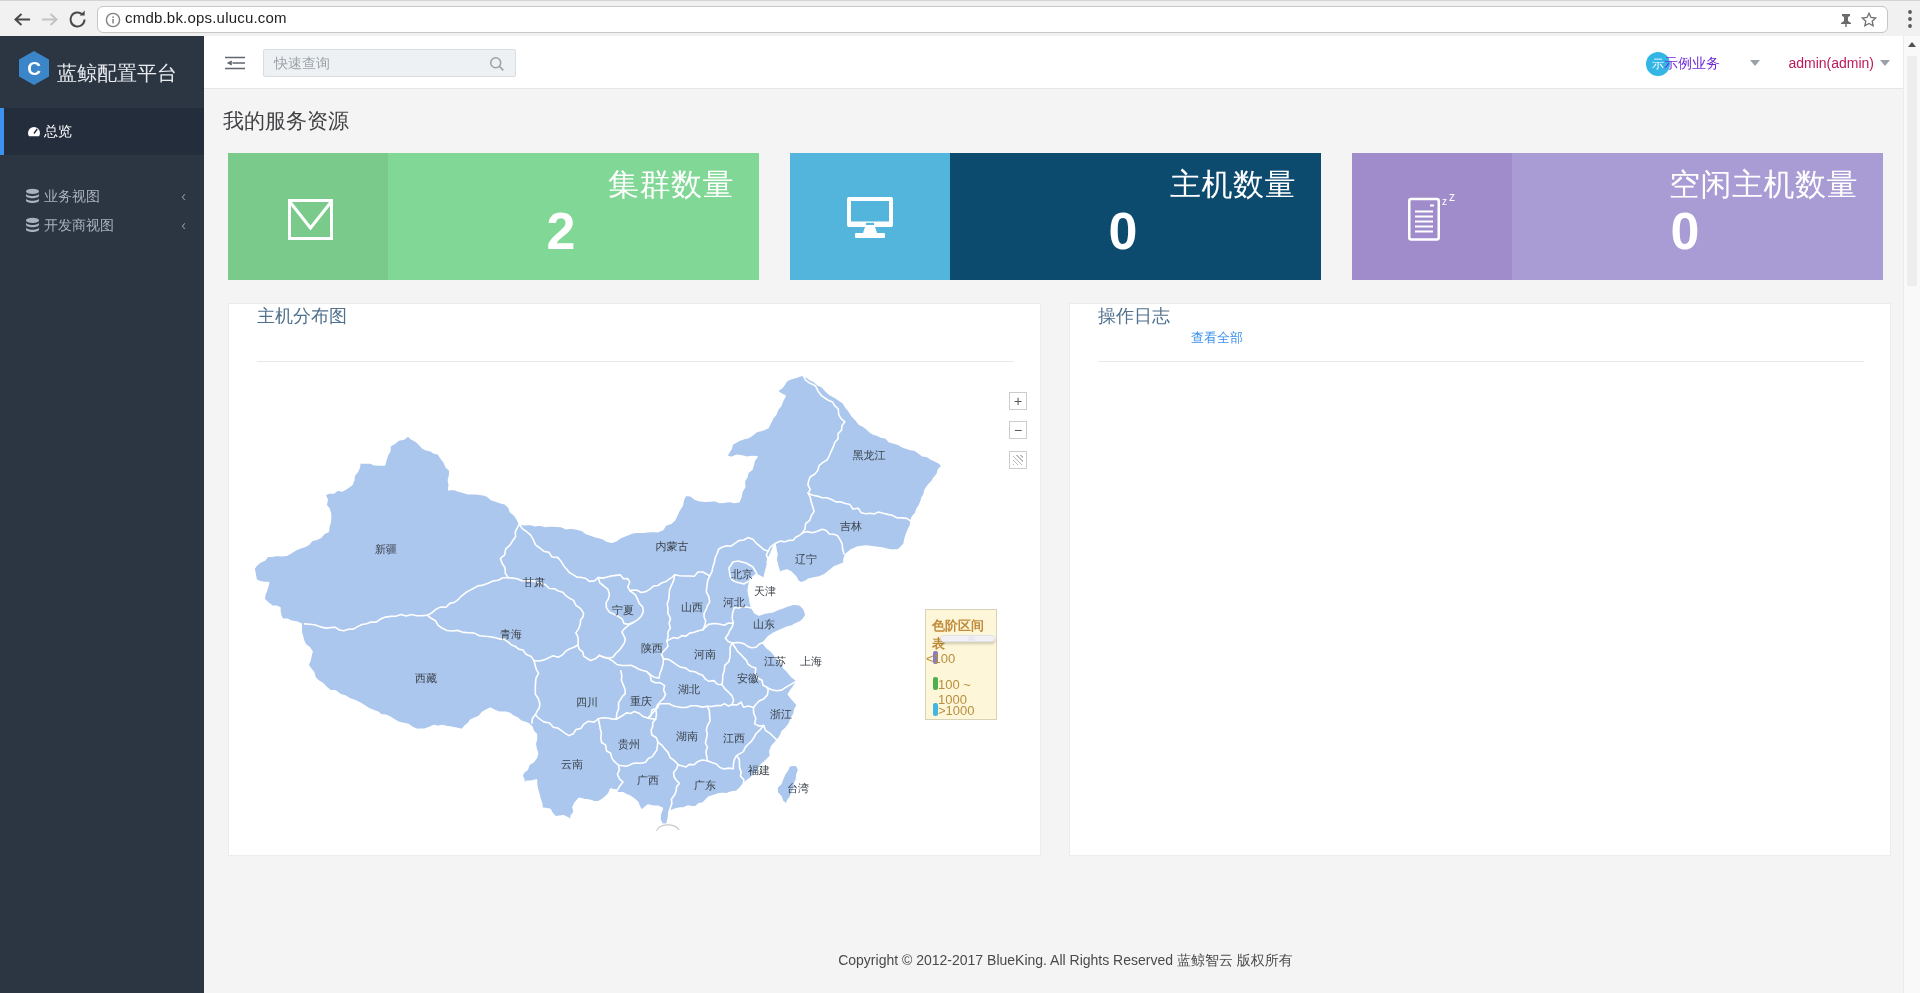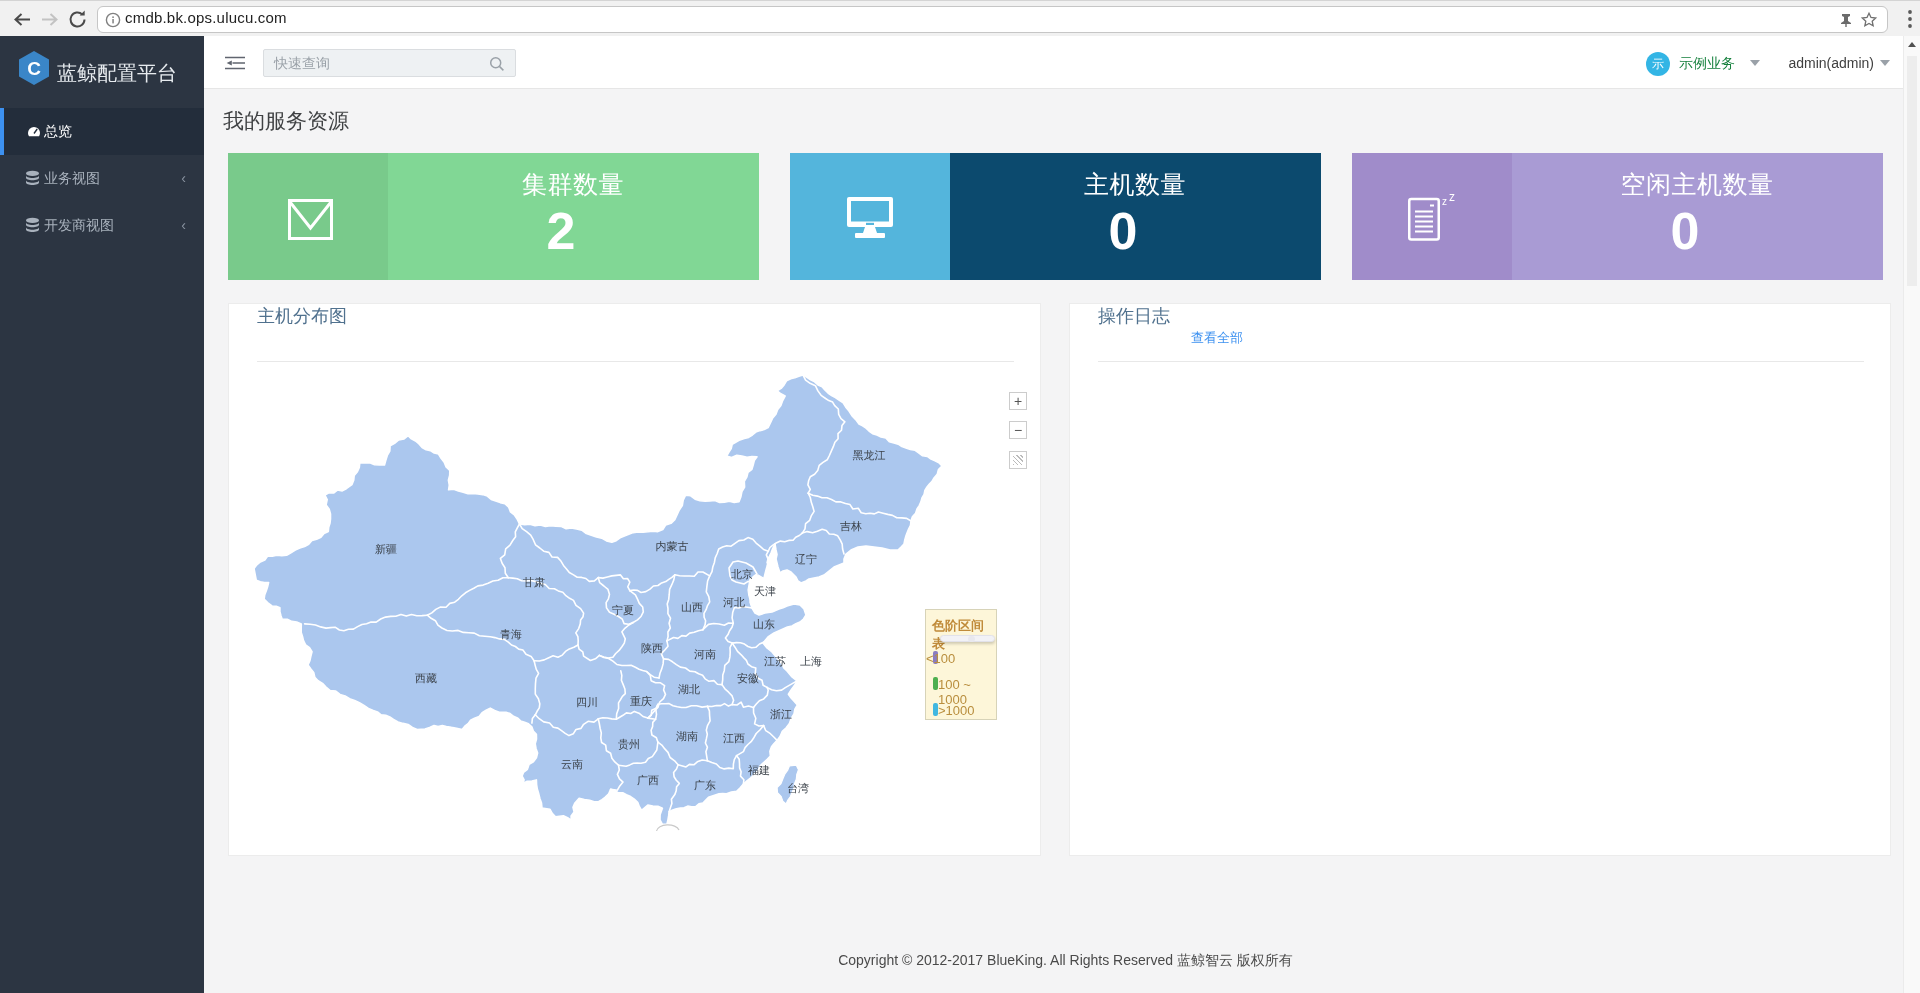--- a/index.html
+++ b/index.html
@@ -23,21 +23,21 @@
 #topbar{position:absolute;left:204px;top:36px;width:1716px;height:53px;background:#fff;border-bottom:1px solid #e6e6e6}
 #searchbox{position:absolute;left:59px;top:13px;width:253px;height:28px;background:#eef1f3;border:1px solid #dadde0;border-radius:2px}
 #searchbox .ph{position:absolute;left:10px;top:5px;font-size:14px;color:#9aa1a8}
 .avatar{position:absolute;width:24px;height:24px;border-radius:50%;background:#33b5e5;color:#fff;font-size:12px;text-align:center;line-height:24px}
 
 #content{position:absolute;left:204px;top:89px;width:1699px;height:904px;background:#f4f4f5}
 #ptitle{position:absolute;left:19px;top:18px;font-size:21px;color:#404244}
 .card{position:absolute;top:64px;width:531px;height:127px}
 .card .iconbox{position:absolute;left:0;top:0;width:160px;height:127px}
 .card .body{position:absolute;left:160px;top:0;width:371px;height:127px;color:#fff}
-.card .t{position:absolute;left:12px;top:19px;width:346px;text-align:center;font-size:25px;line-height:25px;letter-spacing:0.5px}
+.card .t{position:absolute;left:0;top:19px;width:346px;text-align:right;font-size:31px;line-height:25px;letter-spacing:0.5px}
 .card .n{position:absolute;left:0;top:51px;width:346px;text-align:center;font-size:52px;line-height:54px;font-weight:bold}
 .panel{position:absolute;top:214px;height:553px;background:#fff;border:1px solid #ececec}
 .ptit{position:absolute;left:28px;top:0;font-size:18px;color:#50718e}
 .pline{position:absolute;left:28px;top:57px;height:1px;background:#e8e8e8}
 #footer{position:absolute;left:12px;top:863px;width:1699px;text-align:center;font-size:14px;color:#4a4a4a}
 
 #scroll{position:absolute;right:0;top:36px;width:17px;height:957px;background:#f9f9f9;border-left:1px solid #ebebeb}
 
 .zbtn{position:absolute;width:18px;height:18px;background:#fff;border:1px solid #ccc;color:#555;text-align:center;line-height:16px;font-size:14px}
 #legend{position:absolute;left:696px;top:305px;width:72px;height:111px;background:#fdf6d9;border:1px solid #d7d3b8;font-size:13px;color:#b98e3e}
@@ -86,21 +86,21 @@
     </svg>
     <div id="brandtext">蓝鲸配置平台</div>
   </div>
   <div class="mitem active" style="top:72px">
     <svg style="position:absolute;left:22px;top:16px" width="16" height="16" viewBox="0 0 16 16">
         <path d="M8 3a6 6 0 0 0-6 6c0 1.2.35 2.3 1 3.2h10a6 6 0 0 0 1-3.2 6 6 0 0 0-6-6z" fill="#fff"></path>
         <path d="M8 9.5L11.2 5" stroke="#232d3b" stroke-width="1.4"></path>
       </svg>
     <span class="txt">总览</span>
   </div>
-  <div class="mitem" style="top:119px">
+  <div class="mitem" style="top:137px">
     <svg style="position:absolute;left:24px;top:15px" width="17" height="17" viewBox="0 0 17 17">
         <ellipse cx="8.5" cy="3.4" rx="6.5" ry="2.6" fill="#a9b2bd"></ellipse>
         <path d="M2 5.6c0 1.4 2.9 2.5 6.5 2.5s6.5-1.1 6.5-2.5v2.2c0 1.4-2.9 2.5-6.5 2.5S2 9.2 2 7.8z" fill="#a9b2bd"></path>
         <path d="M2 10.2c0 1.4 2.9 2.5 6.5 2.5s6.5-1.1 6.5-2.5v2.2c0 1.4-2.9 2.5-6.5 2.5S2 13.8 2 12.4z" fill="#a9b2bd"></path>
       </svg>
     <span class="txt">业务视图</span>
       <span class="chev">‹</span>
   </div>
   <div class="mitem" style="top:166px">
     <svg style="position:absolute;left:24px;top:15px" width="17" height="17" viewBox="0 0 17 17">
@@ -119,23 +119,23 @@
       <path d="M8.8 4.4L3.6 7l5.2 2.6z" fill="#60656f"></path>
     </svg>
   <div id="searchbox">
     <div class="ph">快速查询</div>
     <svg style="position:absolute;right:10px;top:6px" width="16" height="16" viewBox="0 0 16 16">
         <circle cx="6.7" cy="6.7" r="5" fill="none" stroke="#9aa1a8" stroke-width="1.5"></circle>
         <path d="M10.4 10.4l4 4" stroke="#9aa1a8" stroke-width="1.5"></path>
       </svg>
   </div>
   <div class="avatar" style="right:250px;top:16px;position:absolute">示</div>
-  <div style="position:absolute;right:185px;top:19px;font-size:14px;color:#15803d">示例业务</div>
+  <div style="position:absolute;right:200px;top:19px;font-size:14px;color:#6d28d9">示例业务</div>
   <div style="position:absolute;right:160px;top:24px;width:0;height:0;border-left:5px solid transparent;border-right:5px solid transparent;border-top:6px solid #9aa1a8"></div>
-  <div style="position:absolute;right:46px;top:19px;font-size:14px;color:#404040">admin(admin)</div>
+  <div style="position:absolute;right:46px;top:19px;font-size:14px;color:#be185d">admin(admin)</div>
   <div style="position:absolute;right:30px;top:24px;width:0;height:0;border-left:5px solid transparent;border-right:5px solid transparent;border-top:6px solid #9aa1a8"></div>
 </div>
 
 <div id="content">
   <div id="ptitle">我的服务资源</div>
 
   <div class="card" style="left:24px">
     <div class="iconbox" style="background:#79ca8b">
       <svg style="position:absolute;left:60px;top:46px" width="45" height="41" viewBox="0 0 45 41">
           <rect x="1.5" y="1.5" width="42" height="38" fill="none" stroke="#fff" stroke-width="3"></rect>

